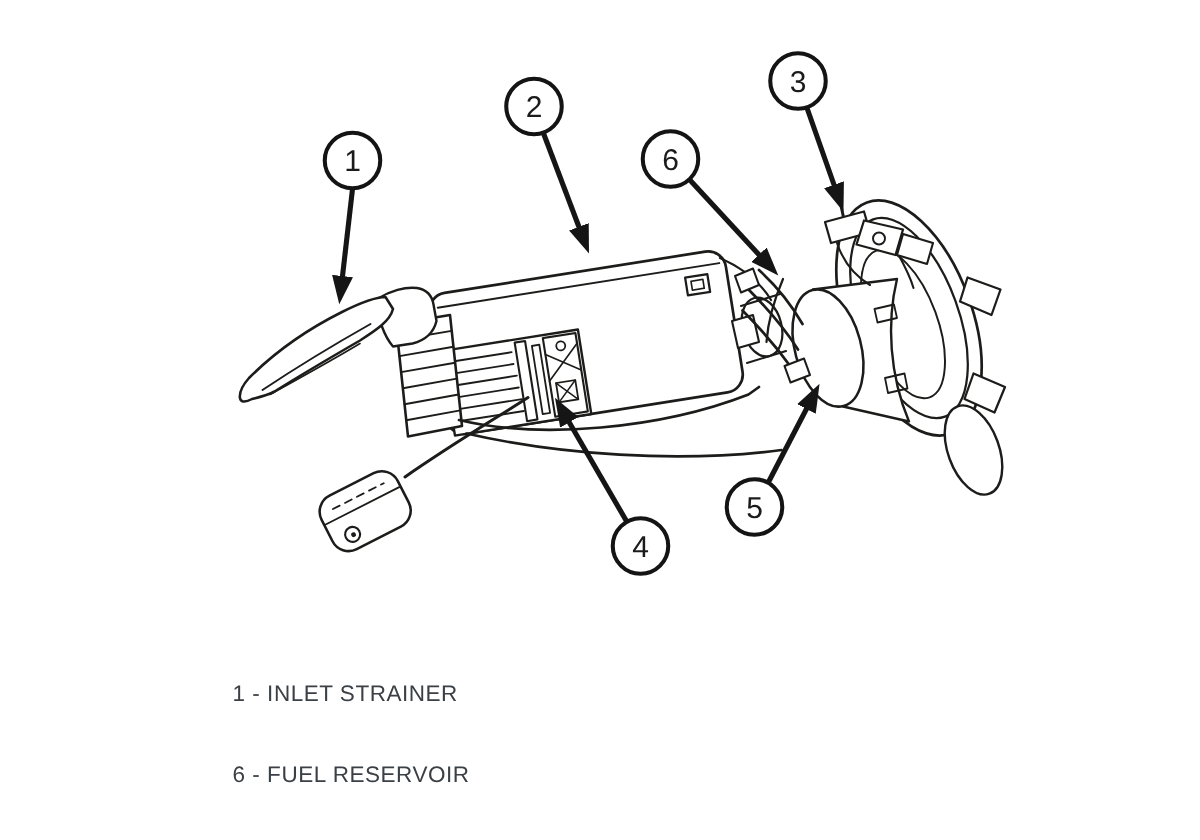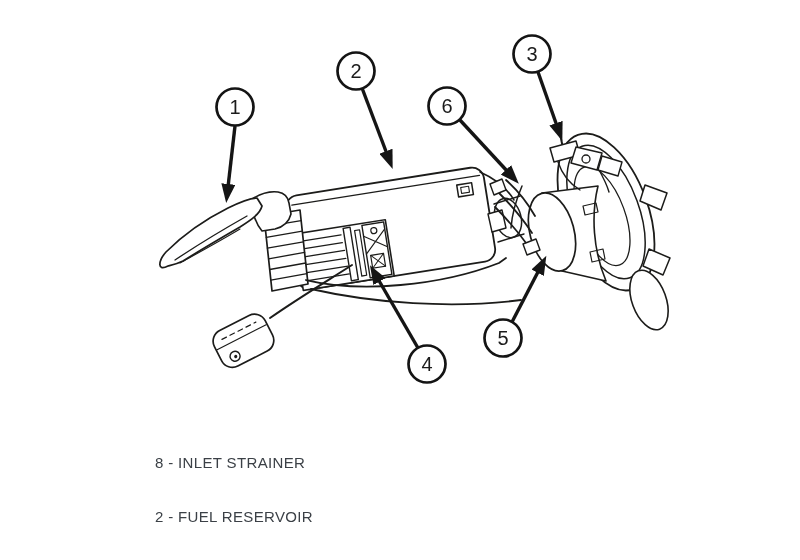--- a/index.html
+++ b/index.html
@@ -146,21 +146,21 @@
         <text class="badge-num" x="503" y="345">5</text>
       </g>
       <g>
         <circle cx="447" cy="106" r="18.5" fill="#fff" stroke="#141414" stroke-width="2.7"></circle>
         <text class="badge-num" x="447" y="113">6</text>
       </g>
     </g>
   </svg>
 
   <div class="legend">
-    <div class="legend-row">8 - INLET STRAINER</div>
-    <div class="legend-row">2 - FUEL RESERVOIR</div>
+    <div class="legend-row">1 - INLET STRAINER</div>
+    <div class="legend-row">6 - FUEL RESERVOIR</div>
     
     
     
     
   </div>
 
 </div>
 
 </body></html>

